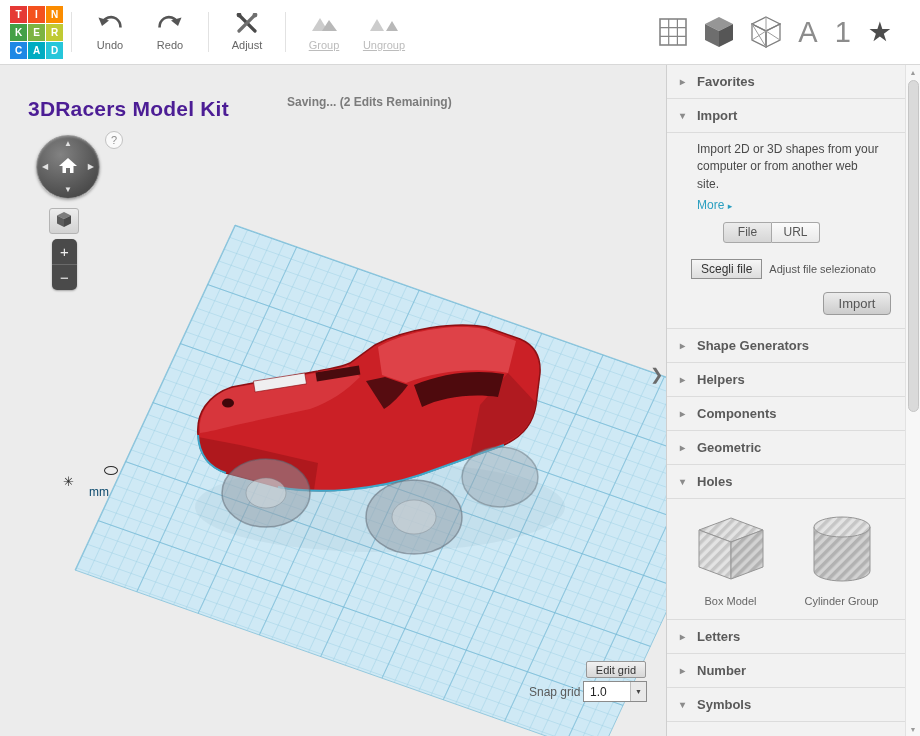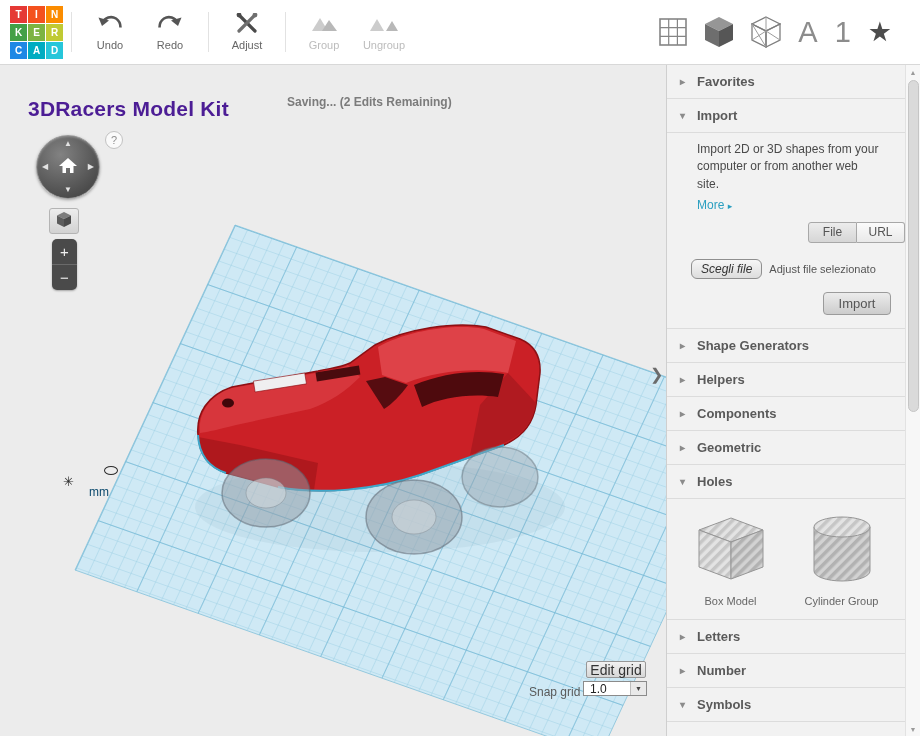--- a/index.html
+++ b/index.html
@@ -16,21 +16,21 @@
              font-size:10px;font-weight:bold;}
   .lc0{background:#e53935}.lc1{background:#f4511e}.lc2{background:#fb8c00}
   .lc3{background:#43a047}.lc4{background:#7cb342}.lc5{background:#c0ca33}
   .lc6{background:#1e88e5}.lc7{background:#00acc1}.lc8{background:#26c6da}
   .menu{display:flex;align-items:center;height:100%;margin-left:16px;}
   .menu-item{padding:0 21px;font-size:15px;color:#555;cursor:pointer;height:100%;
              display:flex;align-items:center;}
   .vsep{width:1px;height:40px;background:#e2e2e2;margin:0 8px;}
   .tool-btn{width:60px;display:flex;flex-direction:column;align-items:center;gap:4px;
             font-size:11px;color:#666;cursor:pointer;background:none;border:none;padding:0;}
-  .tool-btn.disabled{color:#bcbcbc;}
+  .tool-btn.disabled{color:#bcbcbc;text-decoration:underline;}
   .quick{margin-left:auto;margin-right:28px;display:flex;align-items:center;gap:17px;}
   .quick .glyph{font-size:29px;color:#8c8c8c;line-height:1;cursor:pointer;}
   .quick .star{font-size:27px;color:#4d4d4d;cursor:pointer;line-height:1;}
   .quick svg{cursor:pointer;display:block;}
 
   
   .canvas{position:absolute;top:65px;left:0;width:666px;height:671px;background:#ececec;
           overflow:hidden;}
   .plane-svg{position:absolute;left:0;top:0;}
   .car-svg{position:absolute;left:170px;top:220px;}
@@ -54,49 +54,49 @@
             display:flex;align-items:center;justify-content:center;cursor:pointer;box-sizing:border-box;}
   .zoom{position:absolute;left:52px;top:174px;width:25px;background:#4a4a4a;border-radius:5px;
         overflow:hidden;box-shadow:0 1px 2px rgba(0,0,0,.3);}
   .zoom div{height:25px;line-height:25px;text-align:center;color:#f0f0f0;font-size:15px;cursor:pointer;}
   .zoom .zin{border-bottom:1px solid rgba(255,255,255,.18);}
   .origin-star{position:absolute;left:63px;top:409px;font-size:13px;color:#2a2a2a;}
   .origin-ellipse{position:absolute;left:104px;top:401px;width:12px;height:7px;
                   border:1.5px solid #2a2a2a;border-radius:50%;}
   .mm-label{position:absolute;left:89px;top:420px;font-size:12px;color:#0c4a6e;}
   .edit-grid-btn{position:absolute;left:586px;top:596px;width:60px;height:17px;line-height:16px;
-                 text-align:center;font-size:14px;color:#333;border:1px solid #979797;border-radius:2px;
+                 text-align:center;font-size:11px;color:#333;border:1px solid #979797;border-radius:2px;
                  background:linear-gradient(#f1f1f1,#d7d7d7);cursor:pointer;box-sizing:border-box;}
   .snap-label{position:absolute;left:529px;top:620px;font-size:12px;color:#5a5a5a;}
-  .snap-select{position:absolute;left:583px;top:616px;width:64px;height:15px;background:#fff;
+  .snap-select{position:absolute;left:583px;top:616px;width:64px;height:21px;background:#fff;
                border:1px solid #8b8b8b;display:flex;align-items:center;cursor:pointer;box-sizing:border-box;}
   .snap-select .val{flex:1;padding-left:6px;font-size:12px;color:#222;}
   .snap-select .snap-arrow{width:15px;height:100%;background:#e9e9e9;border-left:1px solid #bdbdbd;
                font-size:7px;color:#444;display:flex;align-items:center;justify-content:center;}
   .panel-handle{position:absolute;left:650px;top:293px;width:16px;height:32px;color:#6b6b6b;
                 font-size:16px;display:flex;align-items:center;cursor:pointer;}
 
   
   .sidebar{position:absolute;top:65px;left:666px;width:239px;height:671px;background:#f2f2f2;
            border-left:1px solid #cfcfcf;overflow:hidden;box-sizing:border-box;}
   .section{position:relative;height:33px;line-height:33px;border-bottom:1px solid #dcdcdc;
            padding-left:30px;font-size:13px;font-weight:bold;color:#5a5a5a;cursor:pointer;}
   .section .chev{position:absolute;left:13px;top:0;font-size:10px;color:#8b8b8b;}
   .imp-body{border-bottom:1px solid #dcdcdc;padding:8px 0 0 0;}
   .imp-desc{margin:2px 14px 0 30px;font-size:12px;line-height:1.45;color:#4a4a4a;width:185px;}
   .more-link{margin:5px 0 0 30px;font-size:12px;color:#2b9fc0;cursor:pointer;display:inline-block;}
   .more-link .chev{font-size:9px;color:#2b9fc0;}
-  .tab-row{margin:9px 0 16px 56px;display:flex;justify-content:flex-end;}
+  .tab-row{margin:9px 0 16px 56px;display:flex;}
   .tab{width:47px;height:19px;line-height:18px;text-align:center;font-size:12px;color:#555;
        border:1px solid #a8a8a8;cursor:pointer;box-sizing:content-box;}
   .tab-file{border-radius:3px 0 0 3px;background:linear-gradient(#ececec,#d6d6d6);}
   .tab-url{border-radius:0 3px 3px 0;border-left:none;background:linear-gradient(#fbfbfb,#e9e9e9);}
   .file-row{margin:12px 0 0 24px;display:flex;align-items:center;gap:7px;}
-  .choose-btn{padding:2px 9px;font-size:12px;color:#333;border:1px solid #8f8f8f;border-radius:6px;
-              background:linear-gradient(#f6f6f6,#dddddd);cursor:pointer;font-style:italic;}
+  .choose-btn{padding:2px 9px;font-size:12px;color:#333;border:1px solid #8f8f8f;border-radius:0;
+              background:linear-gradient(#f6f6f6,#dddddd);cursor:pointer;}
   .no-file{font-size:11px;color:#555;}
   .import-btn{display:block;margin:13px 14px 13px auto;width:68px;height:23px;line-height:21px;
               text-align:center;font-size:13px;color:#555;border:1px solid #9b9b9b;border-radius:4px;
               background:linear-gradient(#ececec,#cccccc);cursor:pointer;box-sizing:border-box;}
   .holes-body{display:flex;justify-content:space-around;padding:16px 8px 12px;
               border-bottom:1px solid #dcdcdc;}
   .tile{width:96px;text-align:center;cursor:pointer;}
   .tile .tile-label{margin-top:8px;font-size:11px;color:#666;}
   .sym-shapes{position:relative;height:56px;}
   .sym-shapes svg{position:absolute;top:16px;}

